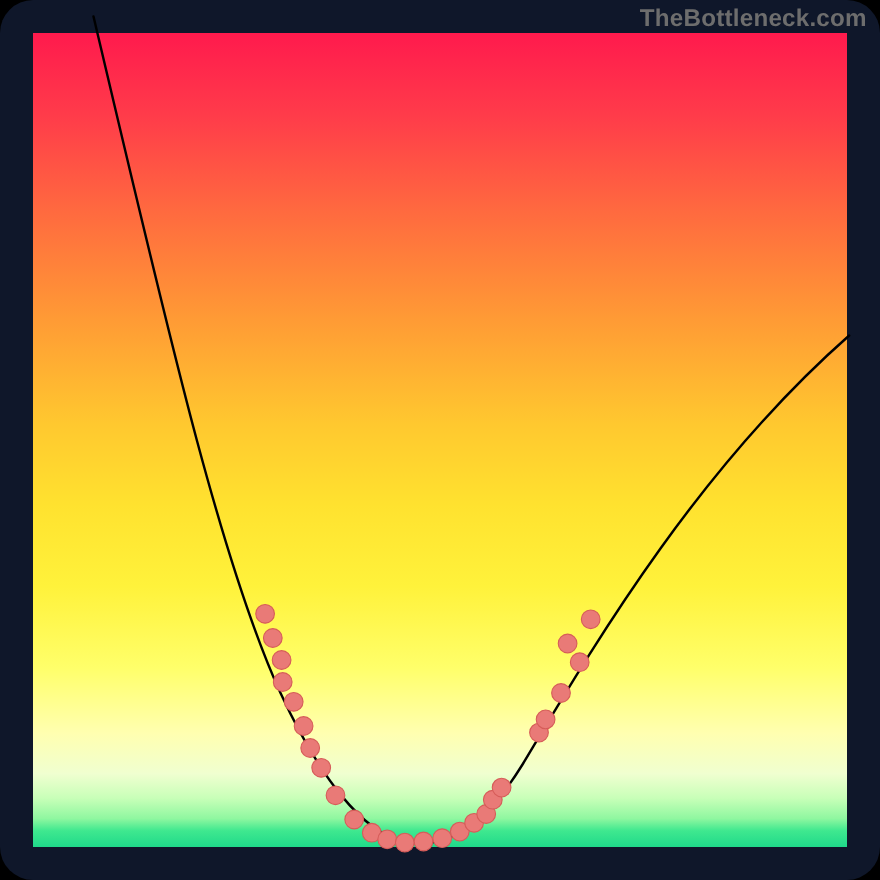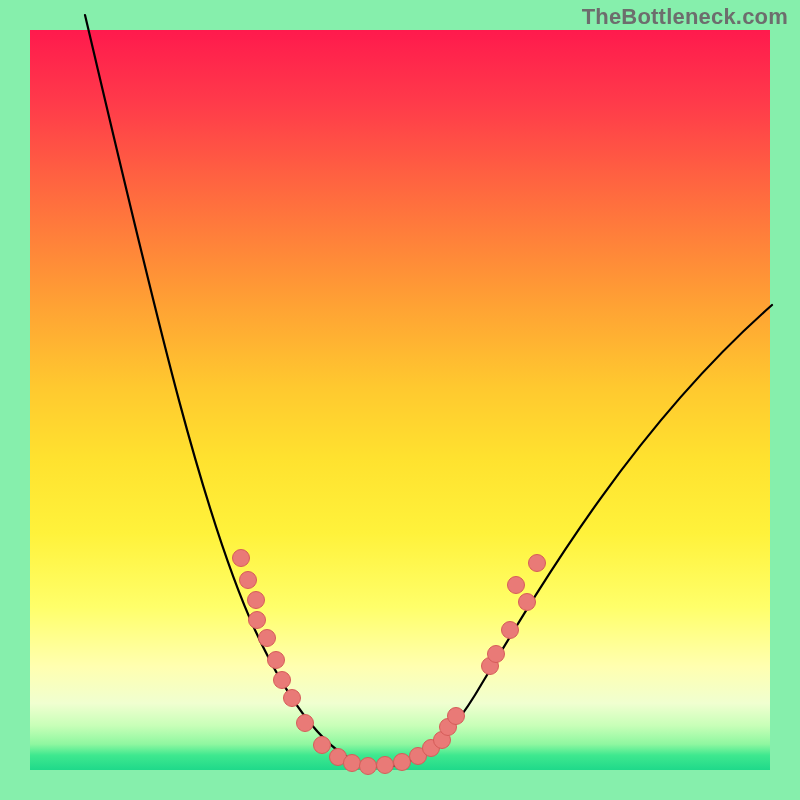--- a/index.html
+++ b/index.html
@@ -9,21 +9,22 @@
     height: 800px;
     background: #000;
     overflow: hidden;
   }
   .frame {
     position: absolute;
     top: 0;
     left: 0;
     width: 800px;
     height: 800px;
-    background: #86efac;
+    background: #0f172a;
+    border-radius: 30px;
   }
   .plot {
     position: absolute;
     top: 30px;
     left: 30px;
     width: 740px;
     height: 740px;
     background: linear-gradient(to bottom,
       #ff1a4d 0%,
       #ff3b4a 10%,

